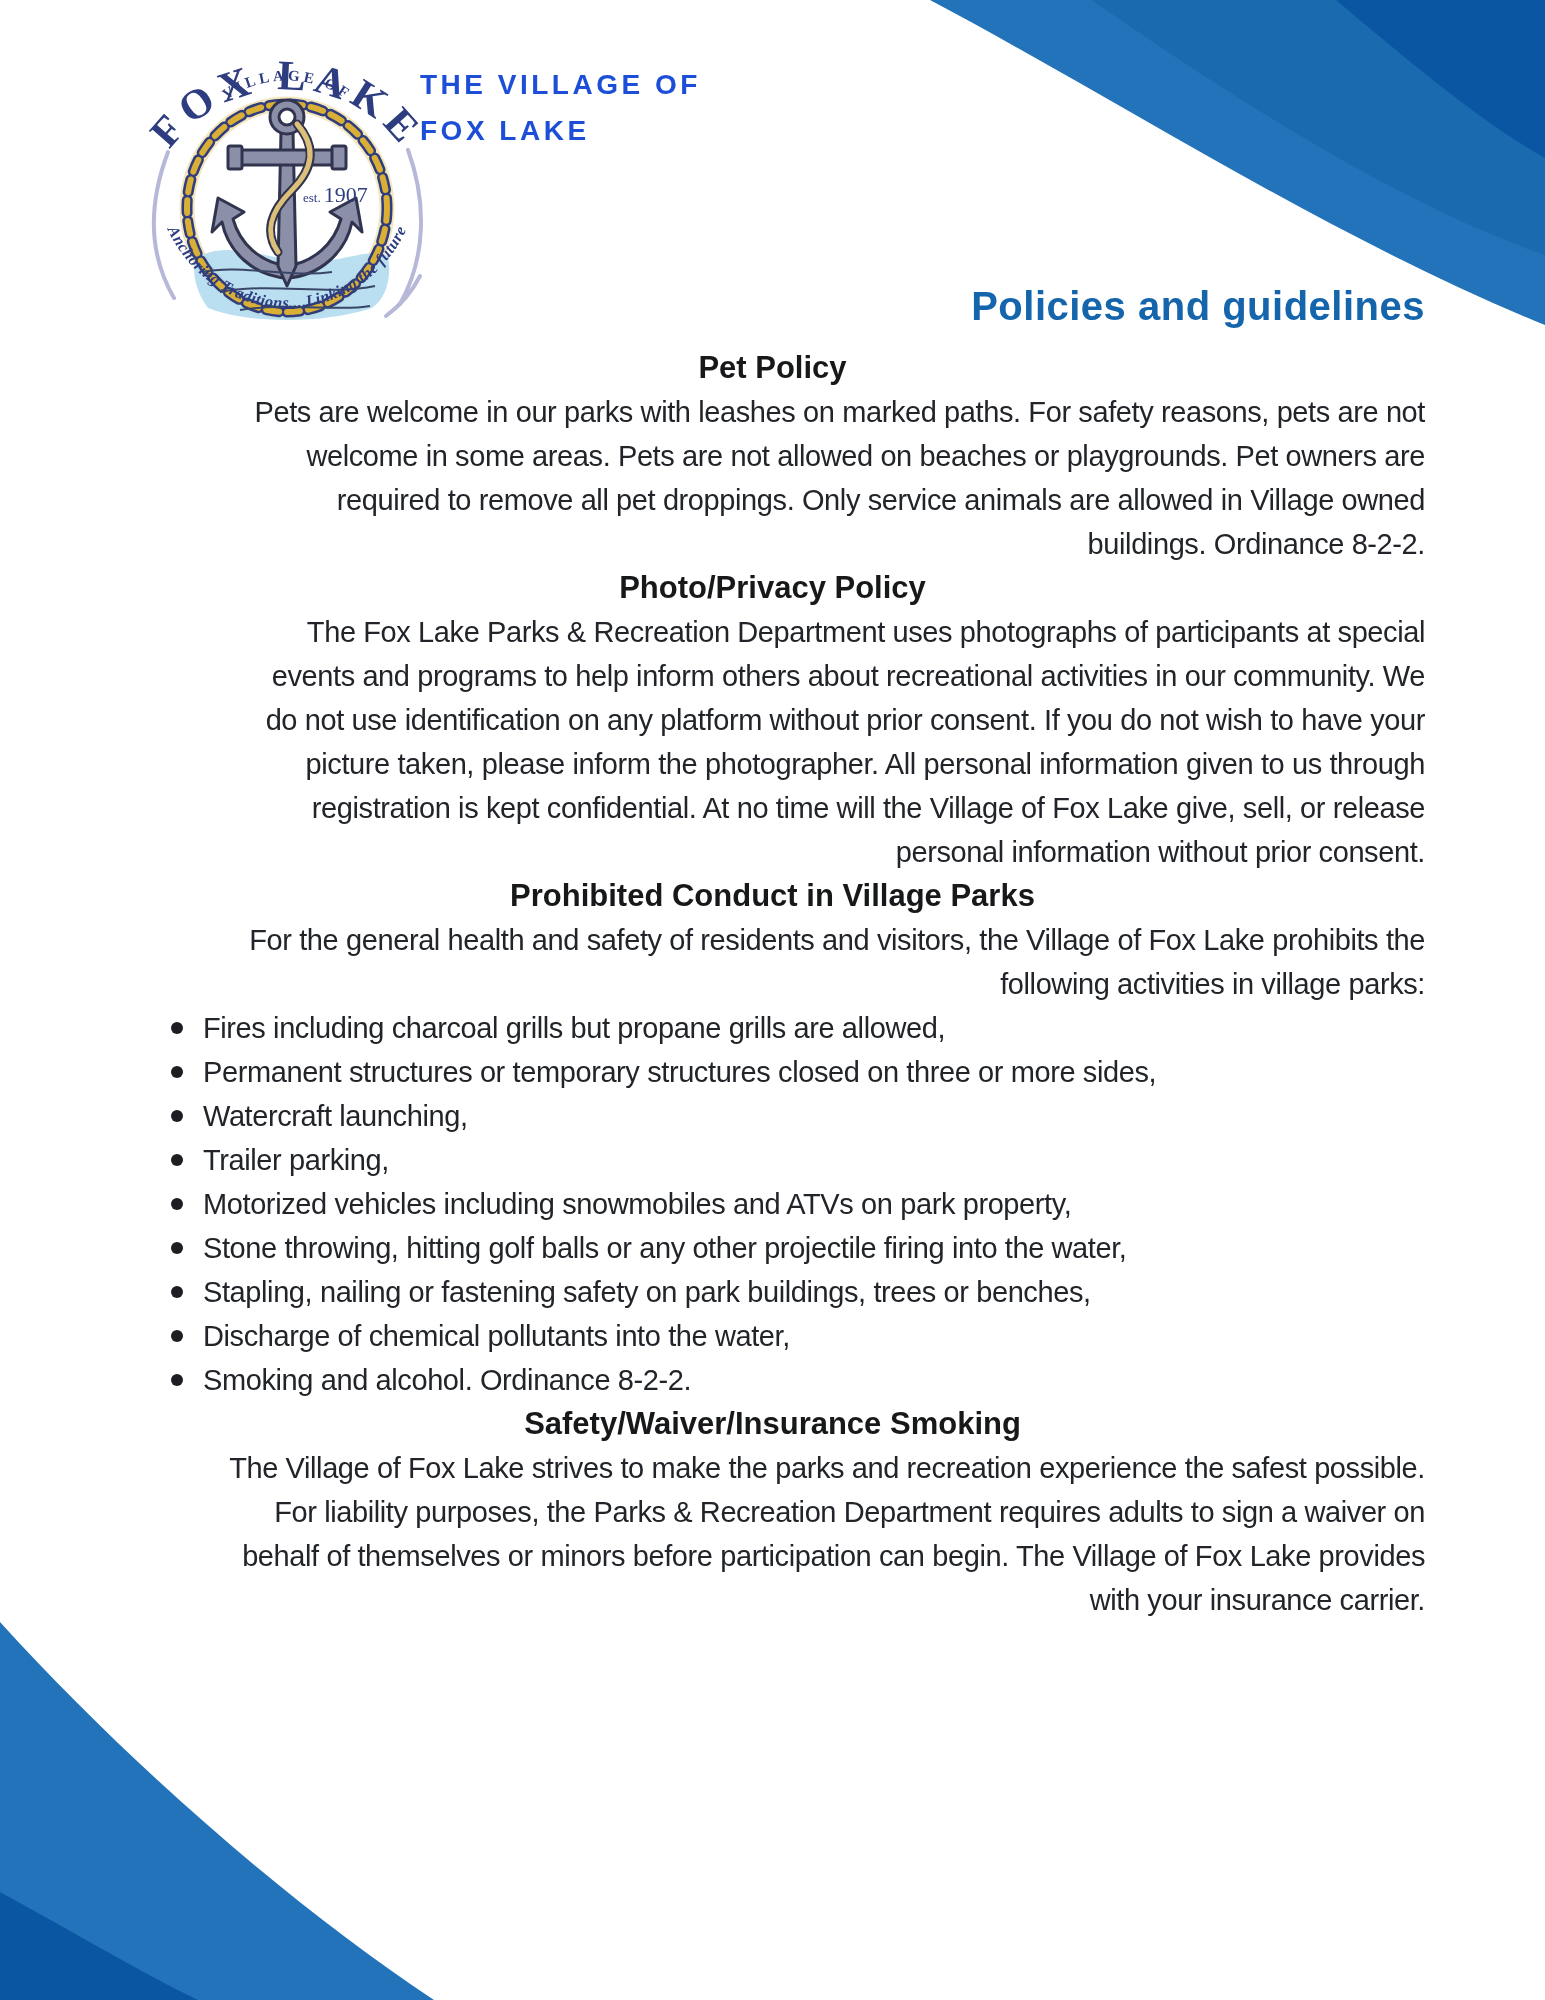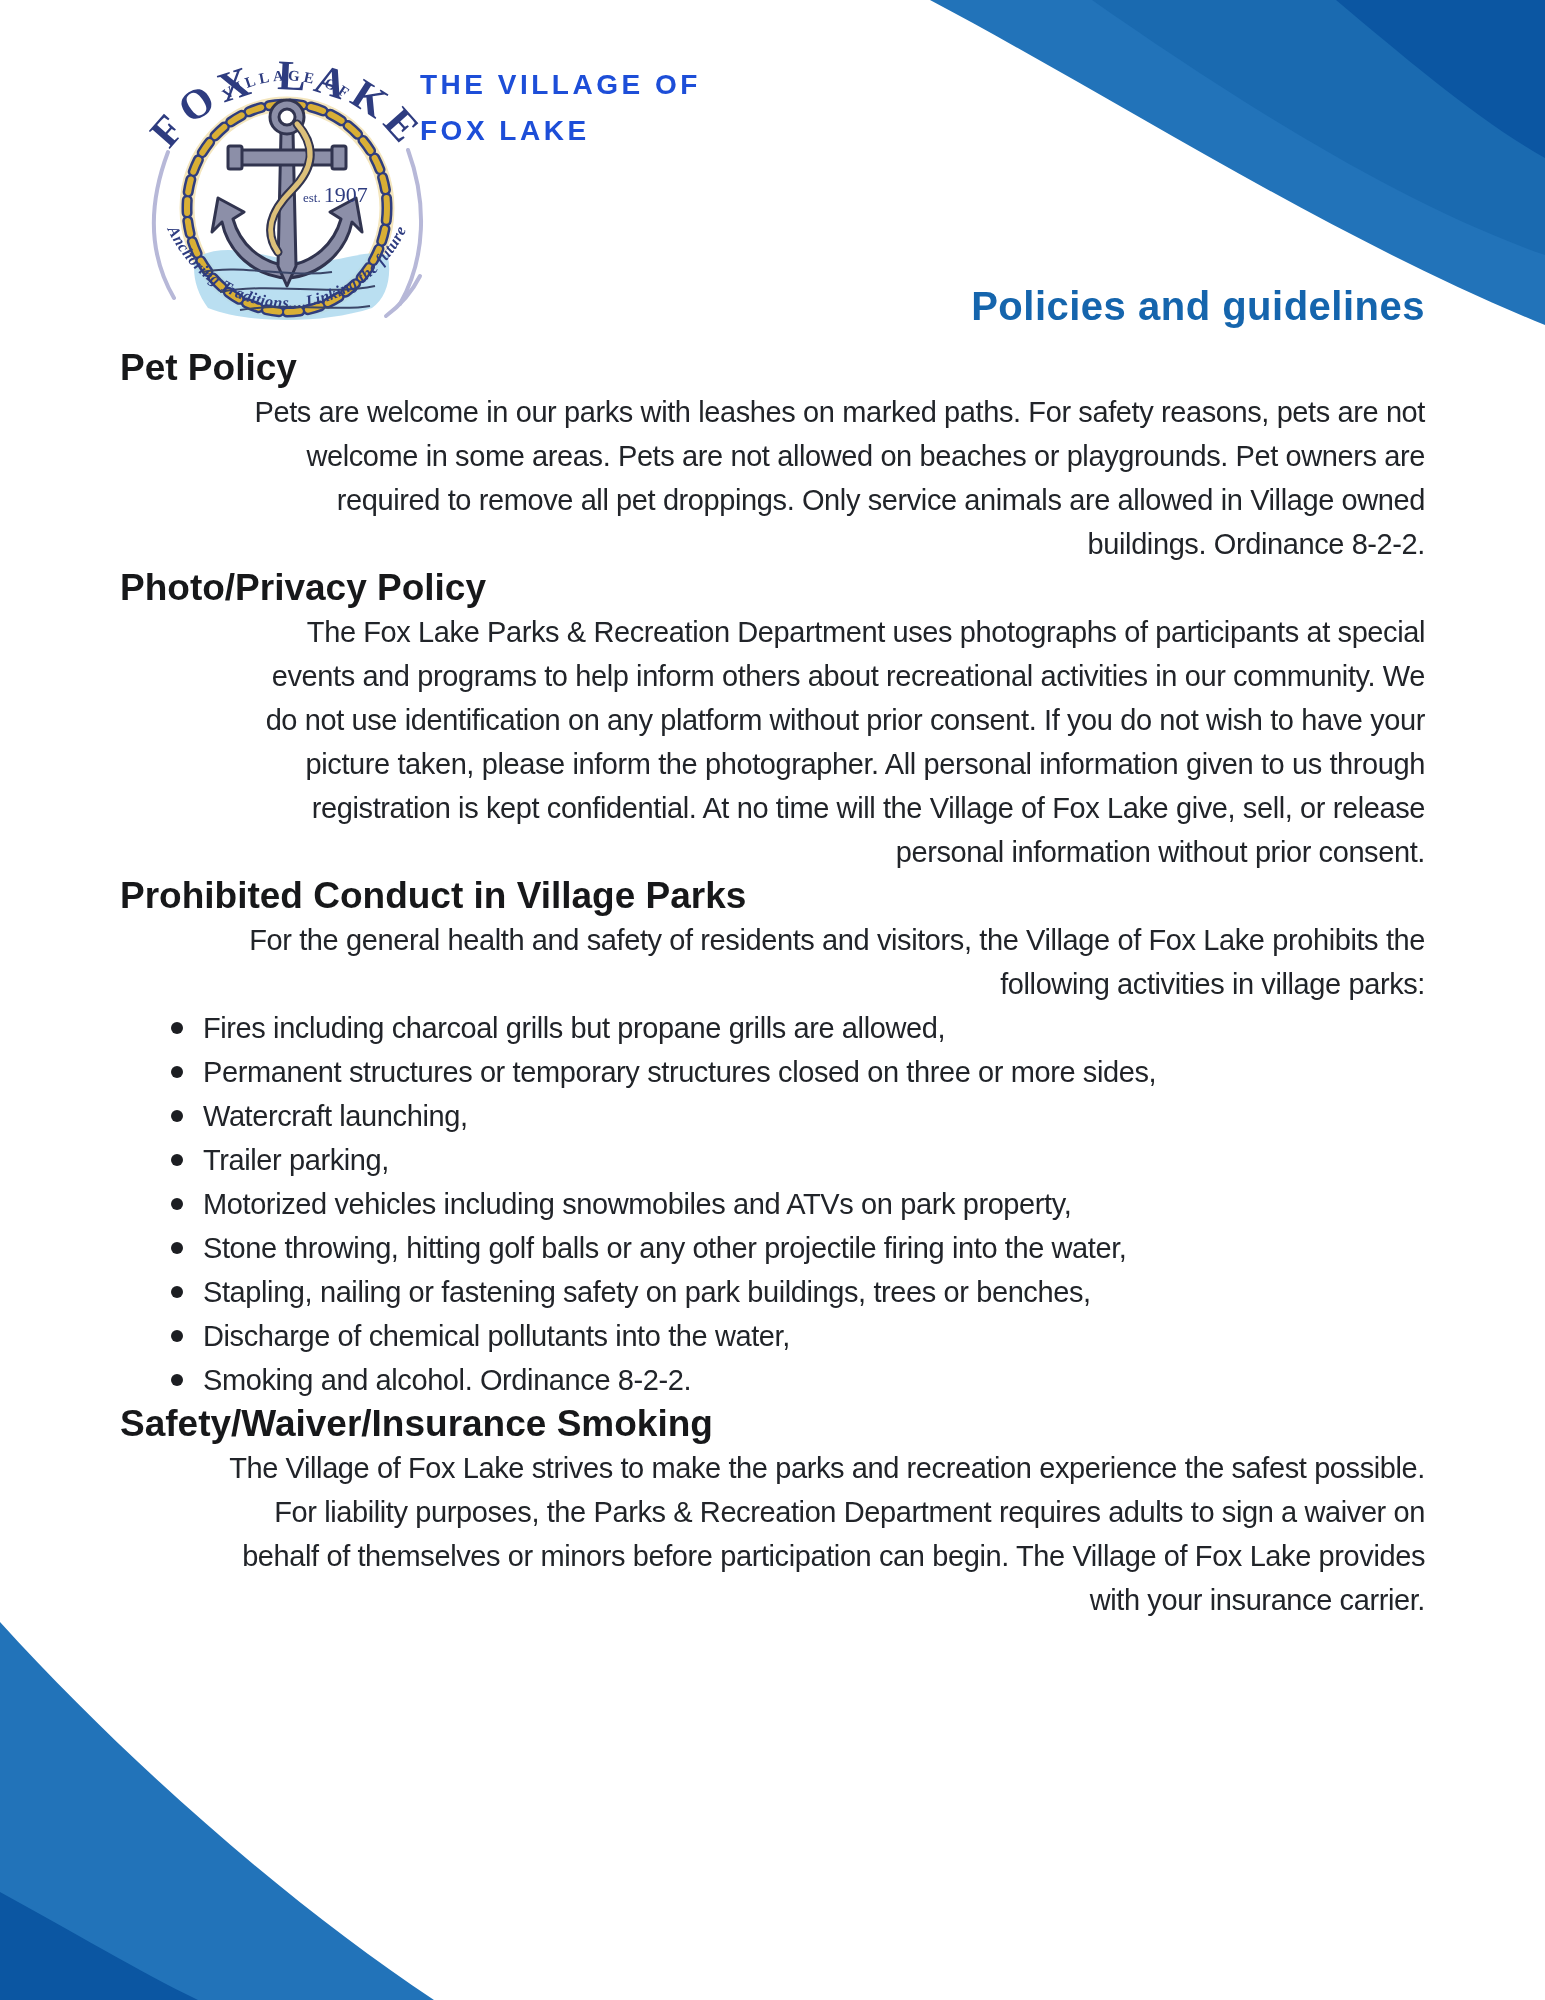--- a/index.html
+++ b/index.html
@@ -12,21 +12,21 @@
   .header{
     position:absolute;left:420px;top:62px;
     font-weight:bold;font-size:28px;letter-spacing:3.5px;line-height:46px;color:#1d4ed8;
   }
   .content{position:absolute;left:120px;top:282px;width:1305px;color:#202227;}
   .doc-title{
     text-align:right;font-size:40px;font-weight:bold;color:#1565ad;
     line-height:48px;margin-bottom:16px;letter-spacing:.5px;
   }
   .s-heading{
-    font-size:37px;font-weight:bold;line-height:44px;color:#17181a;
+    text-align:center;font-size:31px;font-weight:bold;line-height:44px;color:#17181a;
   }
   .body-line{
     font-size:29px;line-height:44px;letter-spacing:-0.4px;white-space:nowrap;color:#212429;text-align:right;
   }
   .bullet-row{position:relative;padding-left:83px;line-height:44px;height:44px;}
   .dot{
     position:absolute;left:51px;top:16px;width:12px;height:12px;border-radius:50%;
     background:#1c1e22;
   }
   .bullet-text{font-size:29px;letter-spacing:-0.4px;white-space:nowrap;color:#212429;}

